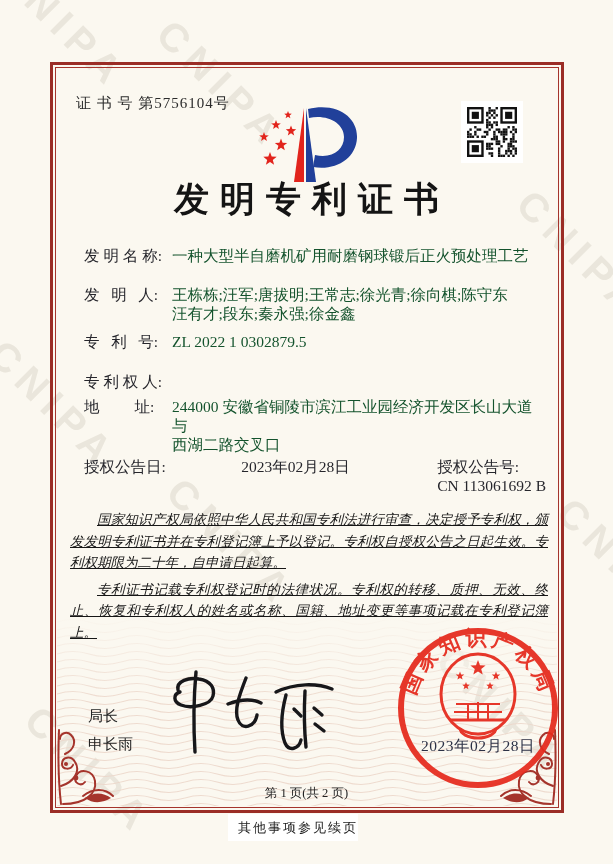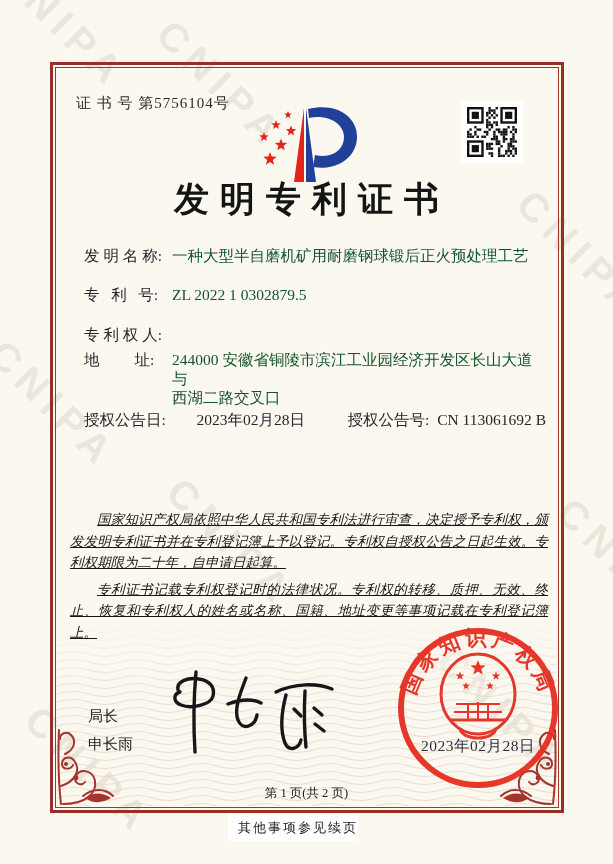--- a/index.html
+++ b/index.html
@@ -38,21 +38,21 @@
     font-size:35px;font-weight:bold;letter-spacing:11px;color:#141414;
     text-indent:11px;
     font-family:Liberation Mono, monospace;
   }
   .fields{position:absolute;left:84px;top:246px;width:462px;font-size:15.5px;line-height:19px;}
   .frow{display:flex;align-items:flex-start;justify-content:space-between;}
   .frow .lb{flex:none;width:88px;white-space:pre;color:#26262c;}
   .frow .val{flex:1;white-space:pre-line;color:#14532d;}
   .mb20{margin-bottom:20px}.mb9{margin-bottom:9px}.mb14{margin-bottom:21px}
   .mb15{margin-bottom:15px}.mb2{margin-bottom:6px}.mb3{margin-bottom:3px}
-  .pair2{margin-left:18px;display:flex;}
+  .pair2{margin-left:18px;display:flex;flex-direction:column;}
   .pair2 .lb{width:auto;margin-right:8px;}
   .paras{
     position:absolute;left:70px;top:509px;width:478px;
     font-size:13.5px;line-height:21.5px;text-align:justify;
     font-style:italic;color:#161616;
   }
   .paras p{margin:0 0 5px 0;text-indent:2em;text-decoration:underline;}
   .signer{position:absolute;left:88px;top:702px;font-size:15px;line-height:28px;color:#222;}
   .signature{position:absolute;left:158px;top:662px;width:185px;height:98px;}
   .seal{position:absolute;left:394px;top:624px;width:168px;height:168px;z-index:4;}
@@ -275,20 +275,25 @@
       </svg>
   </div>
 
   <div class="title">发明专利证书</div>
 
   <div class="fields">
     <div class="frow mb20">
       <span class="lb">发 明 名 称:</span>
       <span class="val">一种大型半自磨机矿用耐磨钢球锻后正火预处理工艺</span>
     </div>
+    <div class="frow mb9">
+      <span class="lb">发   明   人:</span>
+      <span class="val">王栋栋;汪军;唐拔明;王常志;徐光青;徐向棋;陈守东
+汪有才;段东;秦永强;徐金鑫</span>
+    </div>
     <div class="frow mb14">
       <span class="lb">专   利   号:</span>
       <span class="val">ZL 2022 1 0302879.5</span>
     </div>
     <div class="frow mb2">
       <span class="lb">专 利 权 人:</span>
     </div>
     <div class="frow mb3">
       <span class="lb">地         址:</span>
       <span class="val">244000 安徽省铜陵市滨江工业园经济开发区长山大道与

